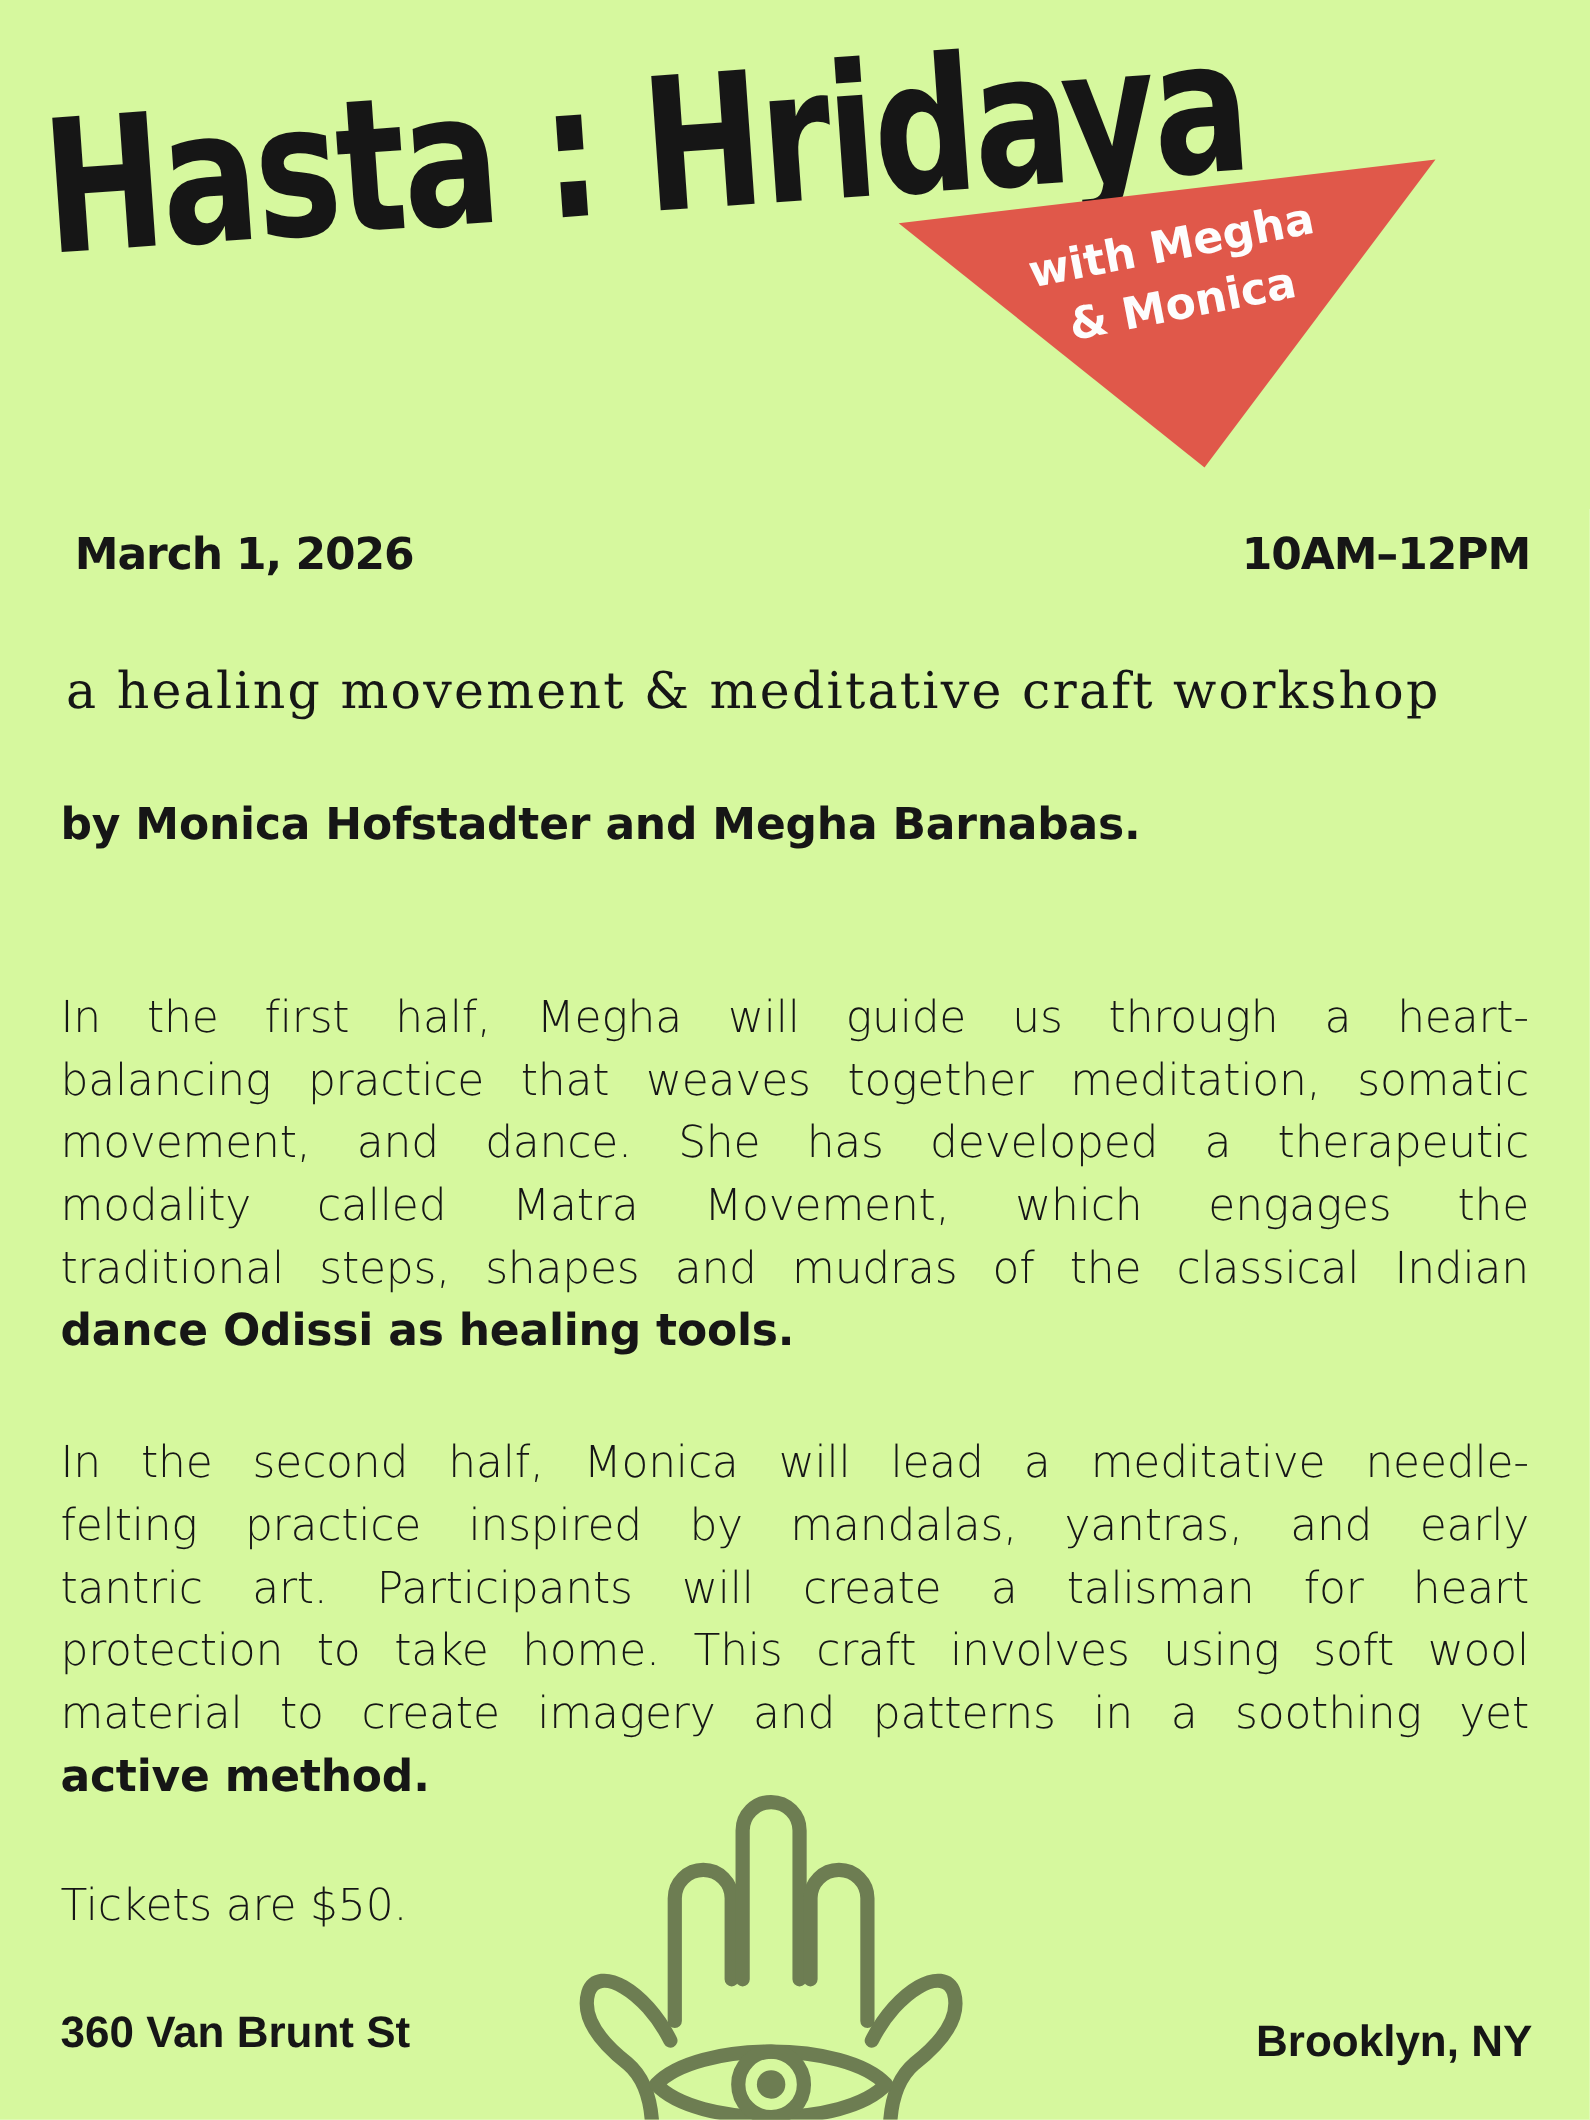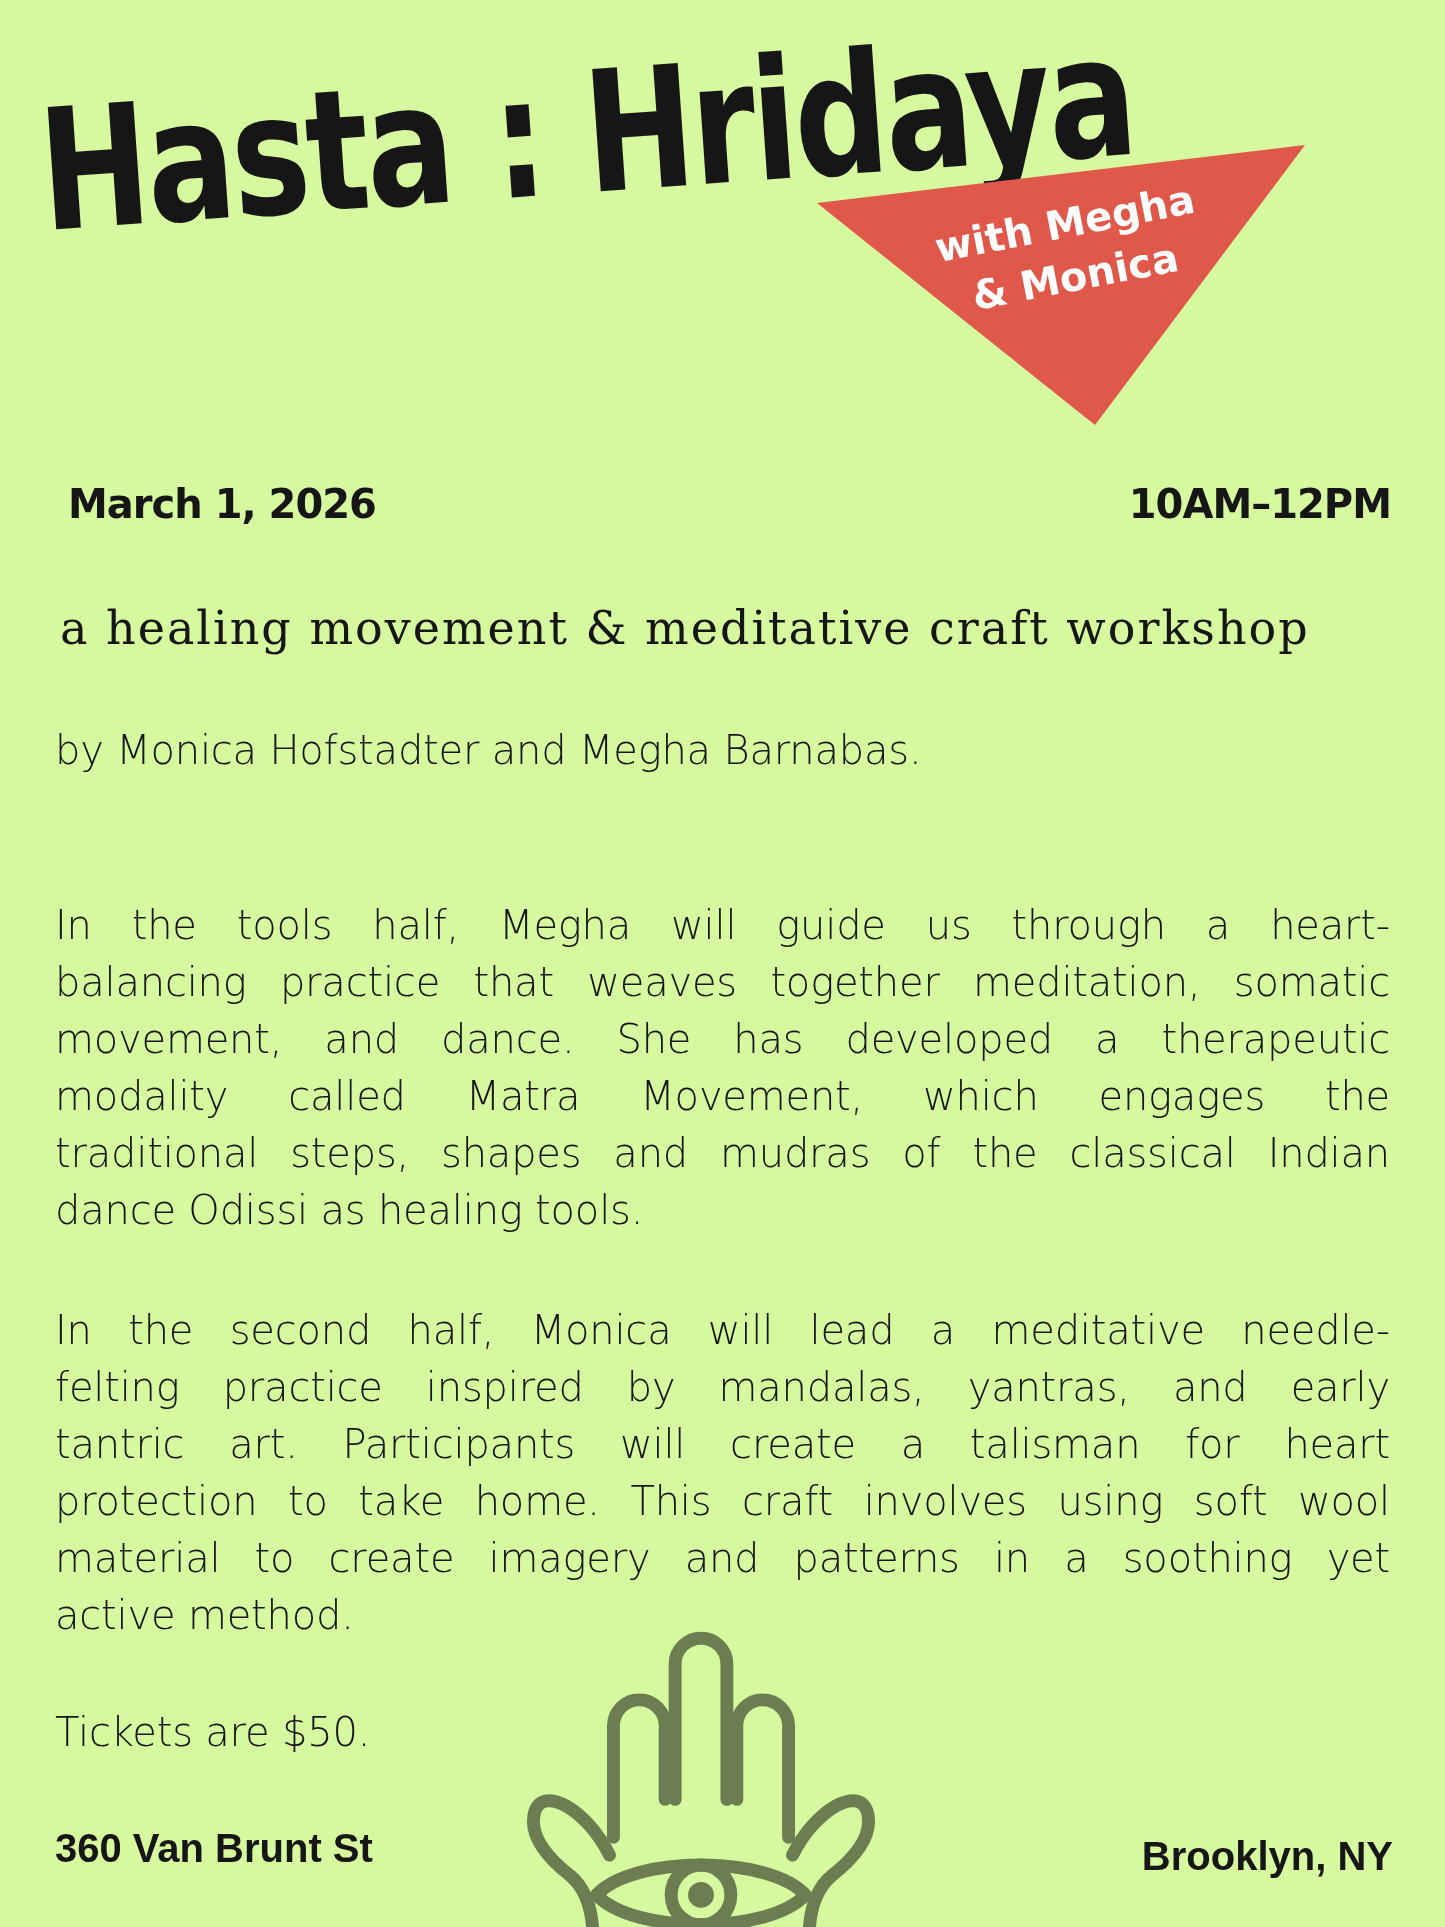--- a/index.html
+++ b/index.html
@@ -49,21 +49,21 @@
   
   .para{position:absolute;left:55px;width:1335px;}
   .bline{
     font-family:"DejaVu Sans",sans-serif;
     font-weight:200;
     font-size:40px;line-height:57px;
     letter-spacing:-0.2px;
     text-align:justify;text-align-last:justify;
     color:var(--ink,#161616);
   }
-  .bline.last{text-align:left;text-align-last:left;}
+  .bline.last{text-align:left;text-align-last:left;font-weight:bold;}
   #para1{top:722px;}
   #para2{top:897px;}
   #para3{top:1302px;}
   #tickets{position:absolute;left:55px;top:1704px;
     font-weight:200;font-size:40px;line-height:57px;letter-spacing:-0.2px;}
   
   #hamsa{position:absolute;left:502px;top:1628px;width:398px;height:299px;}
   #hamsa path, #hamsa circle.ring, #hamsa path.almond{
     fill:none;stroke:var(--hamsa,#6d7d52);stroke-width:13;
     stroke-linecap:round;stroke-linejoin:round;
@@ -98,21 +98,21 @@
   <div id="date" class="display-line">March 1, 2026</div>
   <div id="time" class="display-line">10AM–12PM</div>
 
   <div id="subtitle">a healing movement &amp; meditative craft workshop</div>
 
   <div id="para1" class="para">
     <div class="bline last">by Monica Hofstadter and Megha Barnabas.</div>
   </div>
 
   <div id="para2" class="para">
-    <div class="bline">In the tools half, Megha will guide us through a heart-</div>
+    <div class="bline">In the first half, Megha will guide us through a heart-</div>
     <div class="bline">balancing practice that weaves together meditation, somatic</div>
     <div class="bline">movement, and dance. She has developed a therapeutic</div>
     <div class="bline">modality called Matra Movement, which engages the</div>
     <div class="bline">traditional steps, shapes and mudras of the classical Indian</div>
     <div class="bline last">dance Odissi as healing tools.</div>
   </div>
 
   <div id="para3" class="para">
     <div class="bline">In the second half, Monica will lead a meditative needle-</div>
     <div class="bline">felting practice inspired by mandalas, yantras, and early</div>

